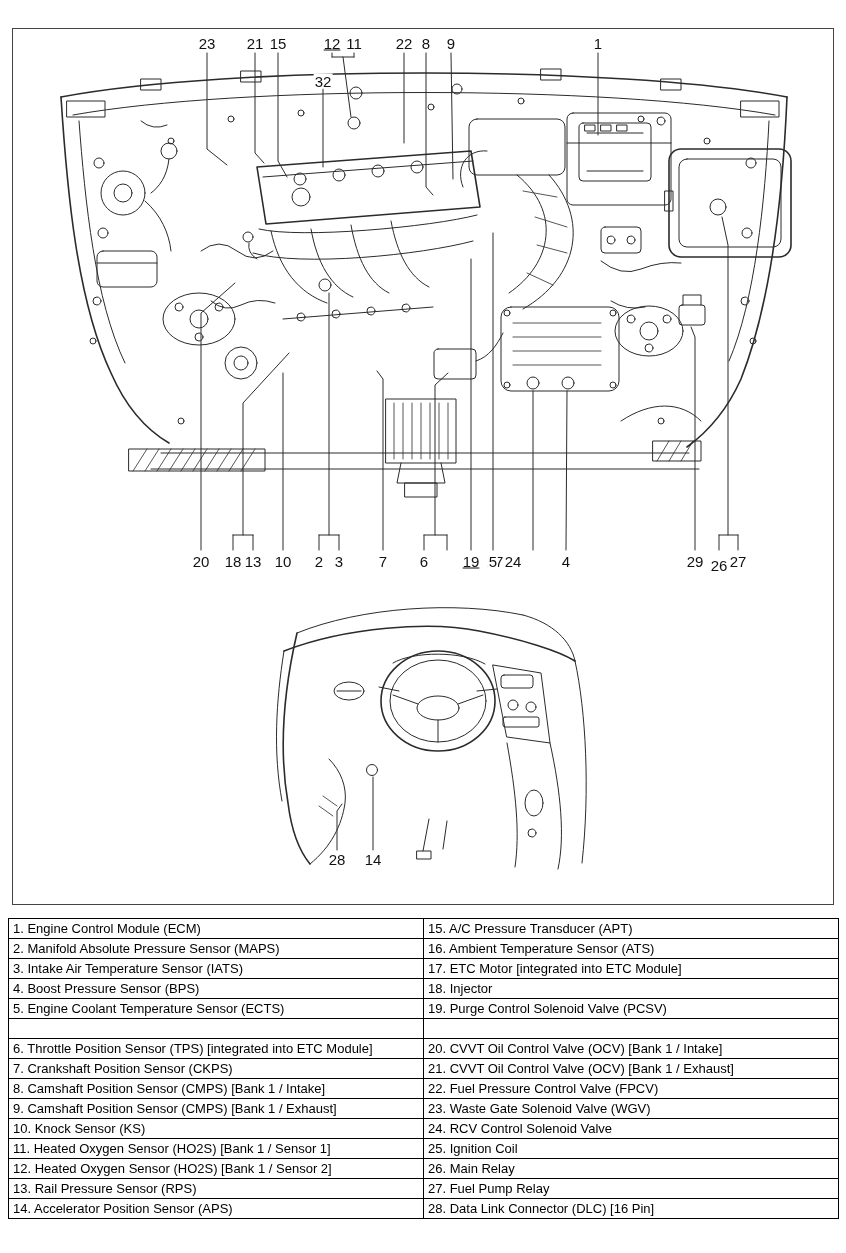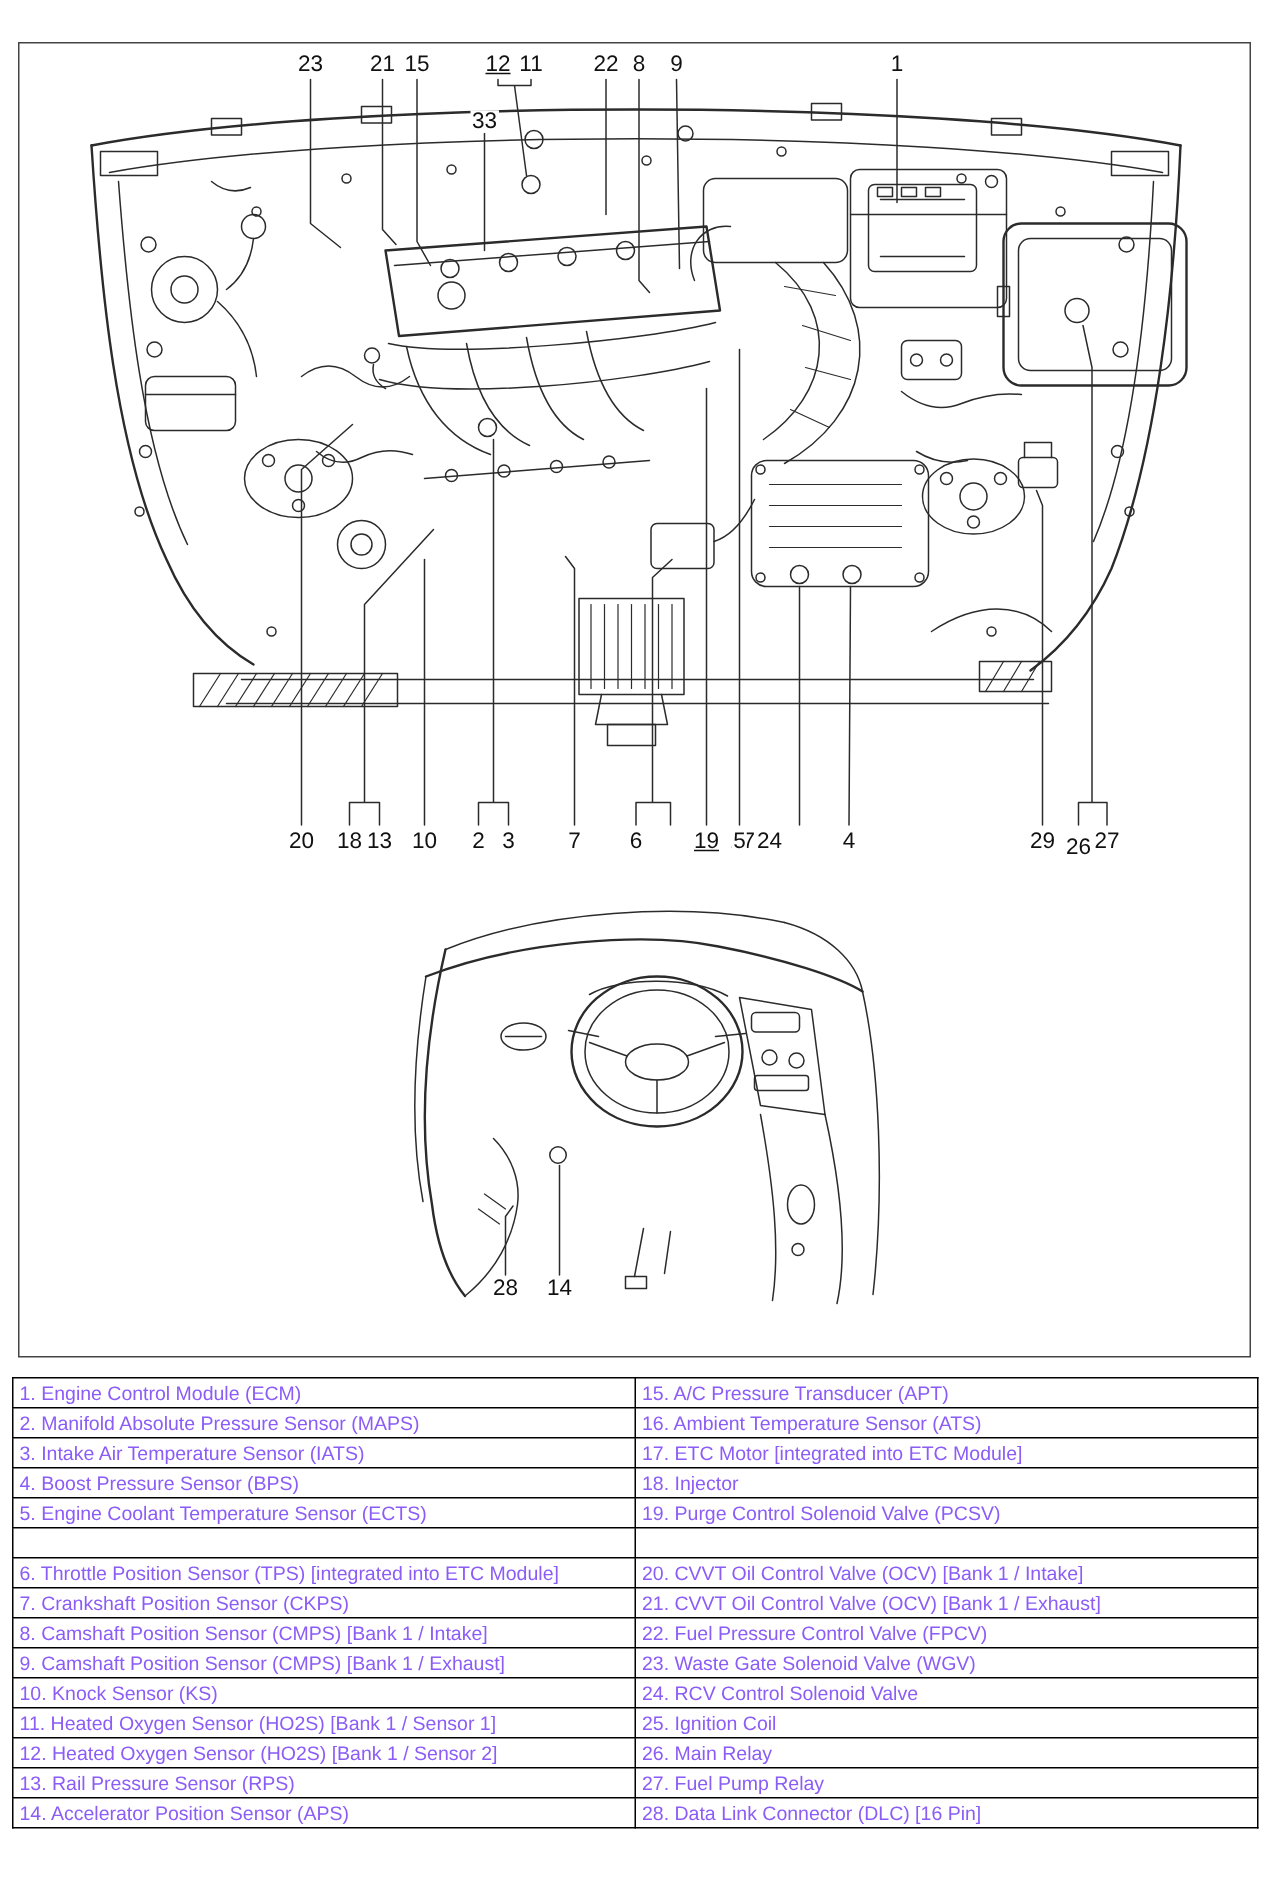--- a/index.html
+++ b/index.html
@@ -10,21 +10,21 @@
               border:1px solid #444;background:var(--paper);}
   .figure-box svg{position:absolute;left:0;top:0;}
   svg *{fill:none;stroke:#2b2b2b;stroke-width:1;stroke-linecap:round;stroke-linejoin:round;}
   svg .bold{stroke-width:1.6;}
   svg .thin{stroke-width:.8;}
   .callout{position:absolute;transform:translate(-50%,-50%);
            font-size:15px;line-height:1;color:#111;background:var(--paper);
            padding:0 1px;white-space:nowrap;}
   table.legend{position:absolute;left:8px;top:918px;width:830px;
                border-collapse:collapse;table-layout:fixed;
-               font-size:13px;color:#8b5cf6;}
+               font-size:13px;color:#000000;}
   table.legend td{border:1px solid #000;height:19px;padding:0 3px 0 4px;
                   vertical-align:middle;white-space:nowrap;overflow:hidden;}
 </style>
 </head>
 <body>
 
 <div class="figure-box" id="figure-box">
   <svg id="fig-svg" width="820" height="875" viewBox="12 28 820 875" xmlns="http://www.w3.org/2000/svg">
 
     <g>
@@ -266,21 +266,21 @@
       <path d="M336,849 L336,810 L341,803"></path>
       <path d="M372,849 L372,776"></path>
     </g>
   </svg>
 
 <div class="callout" style="left: 194px; top: 14px; text-align: right;">23</div>
     <div class="callout" style="left: 242px; top: 14px;">21</div>
     <div class="callout" style="left: 265px; top: 14px;">15</div>
     <div class="callout" style="left: 319px; top: 14px; text-decoration: underline;">12</div>
     <div class="callout" style="left: 341px; top: 14px;">11</div>
-    <div class="callout" style="left: 310px; top: 52px;">33</div>
+    <div class="callout" style="left: 310px; top: 52px;">32</div>
     <div class="callout" style="left: 391px; top: 14px;">22</div>
     <div class="callout" style="left: 413px; top: 14px;">8</div>
     <div class="callout" style="left: 438px; top: 14px;">9</div>
     <div class="callout" style="left: 585px; top: 14px;">1</div>
     <div class="callout" style="left: 188px; top: 532px;">20</div>
     <div class="callout" style="left: 220px; top: 532px;">18</div>
     <div class="callout" style="left: 240px; top: 532px;">13</div>
     <div class="callout" style="left: 270px; top: 532px;">10</div>
     <div class="callout" style="left: 306px; top: 532px;">2</div>
     <div class="callout" style="left: 326px; top: 532px;">3</div>

